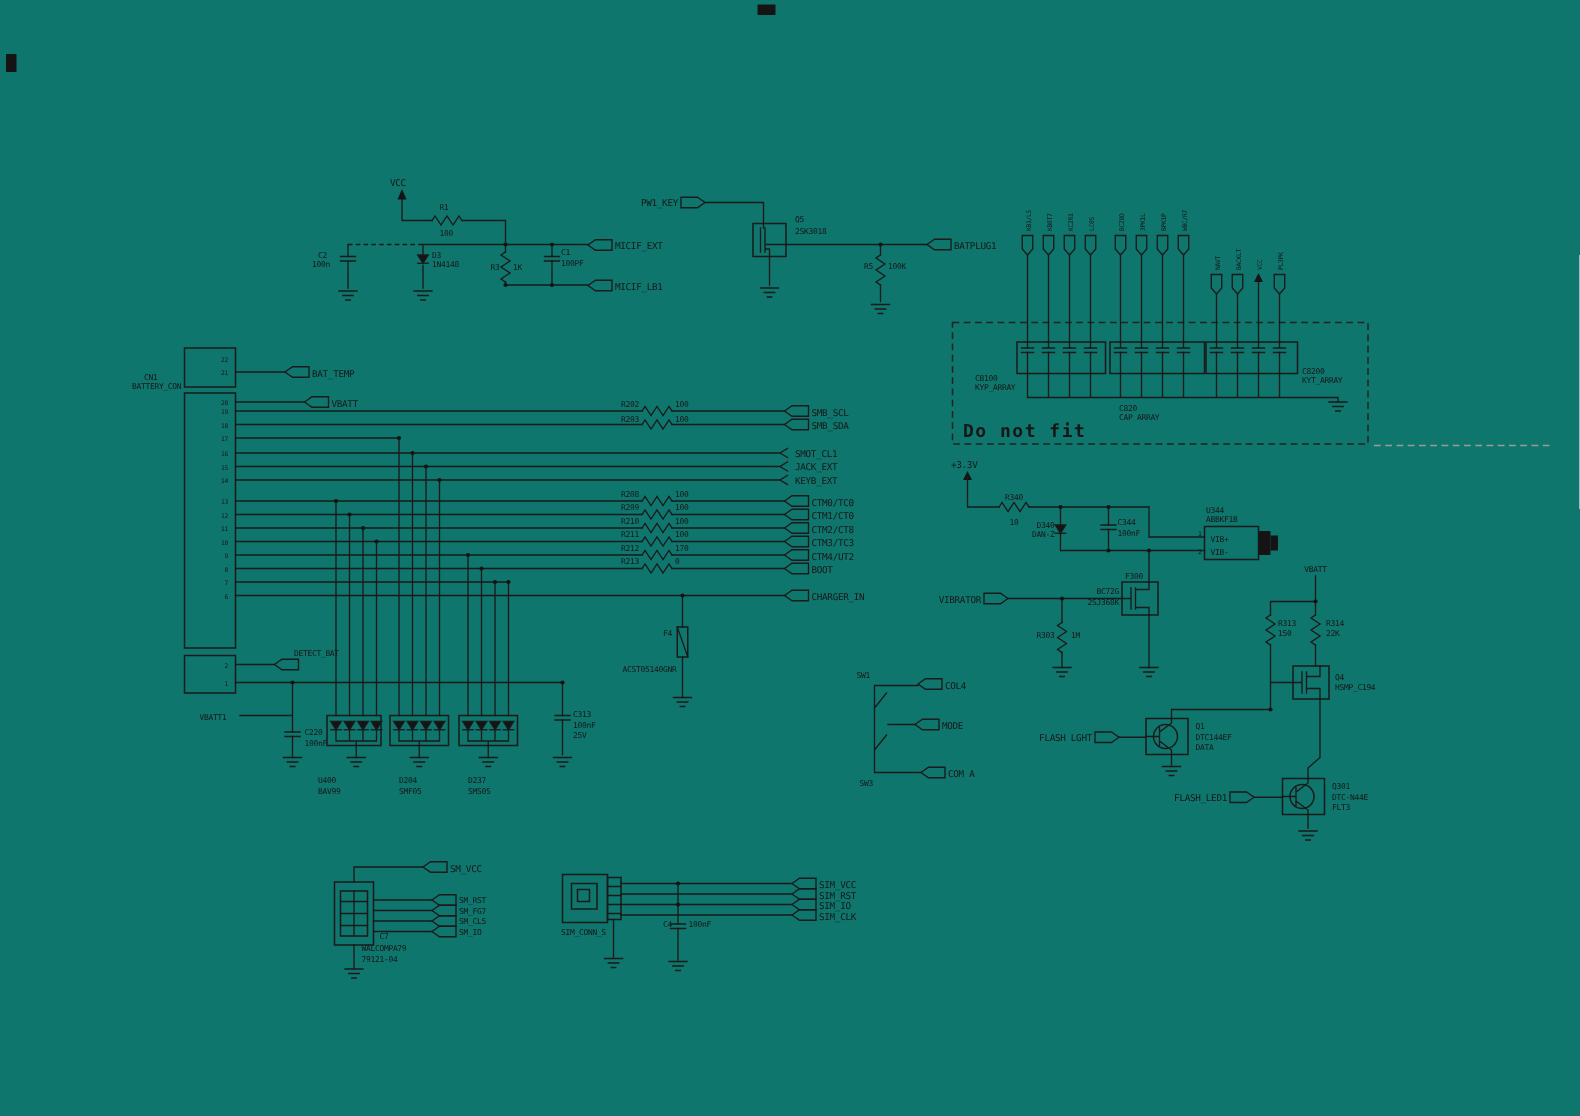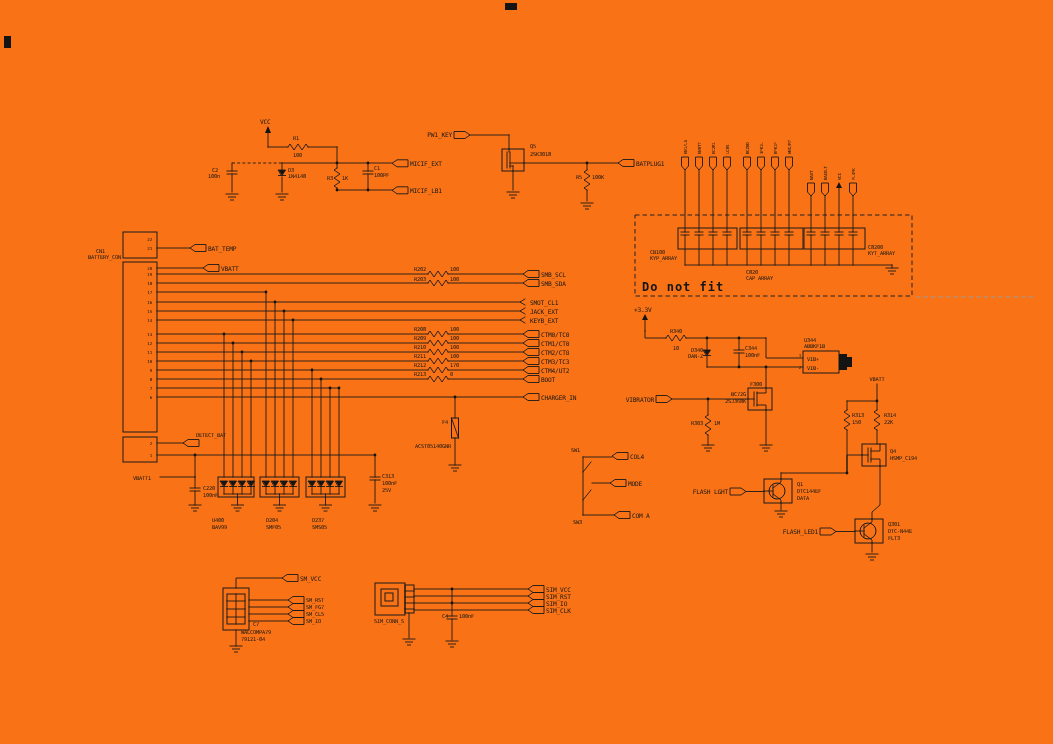--- a/index.html
+++ b/index.html
@@ -1,16 +1,16 @@
 <!DOCTYPE html>
 <html><head>
 <meta charset="utf-8">
 <style>
   html,body{margin:0;padding:0;background:#fff;}
-  .page{position:relative;width:1053px;height:744px;background:#f97316;overflow:hidden;}
+  .page{position:relative;width:1053px;height:744px;background:#0f766e;overflow:hidden;}
   svg{display:block}
   .w{stroke:#1a1a1a;stroke-width:.9;fill:none;stroke-linecap:square}
   .wd{stroke:#1a1a1a;stroke-width:.9;fill:none;stroke-dasharray:3,2.2}
   .box{stroke:#1a1a1a;stroke-width:1;fill:none}
   .dash{stroke:#222;stroke-width:1;fill:none;stroke-dasharray:4.5,3}
   .dashlt{stroke:#9a9a9a;stroke-width:1;fill:none;stroke-dasharray:4.5,3}
   .fill{fill:#141414;stroke:none}
   .dot{fill:#141414;stroke:none}
   text{font-family:"DejaVu Sans Mono","Liberation Mono",monospace;fill:#161616;letter-spacing:-0.2px}
   .t{font-size:6.2px}.t5{font-size:5.3px}.t4{font-size:4.2px}

